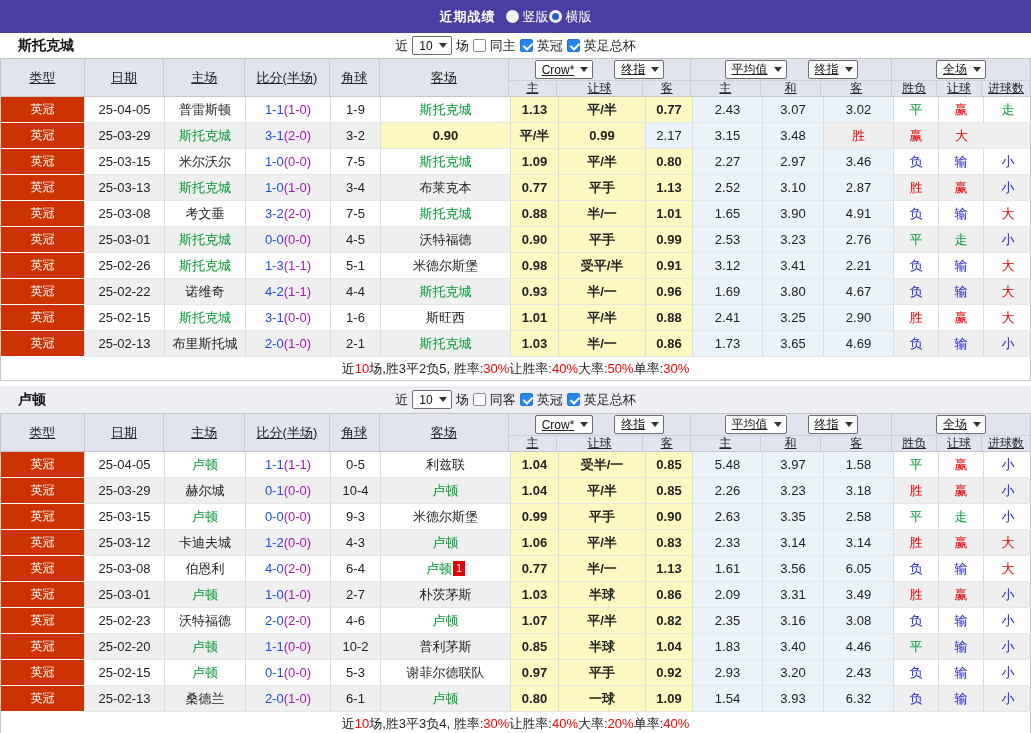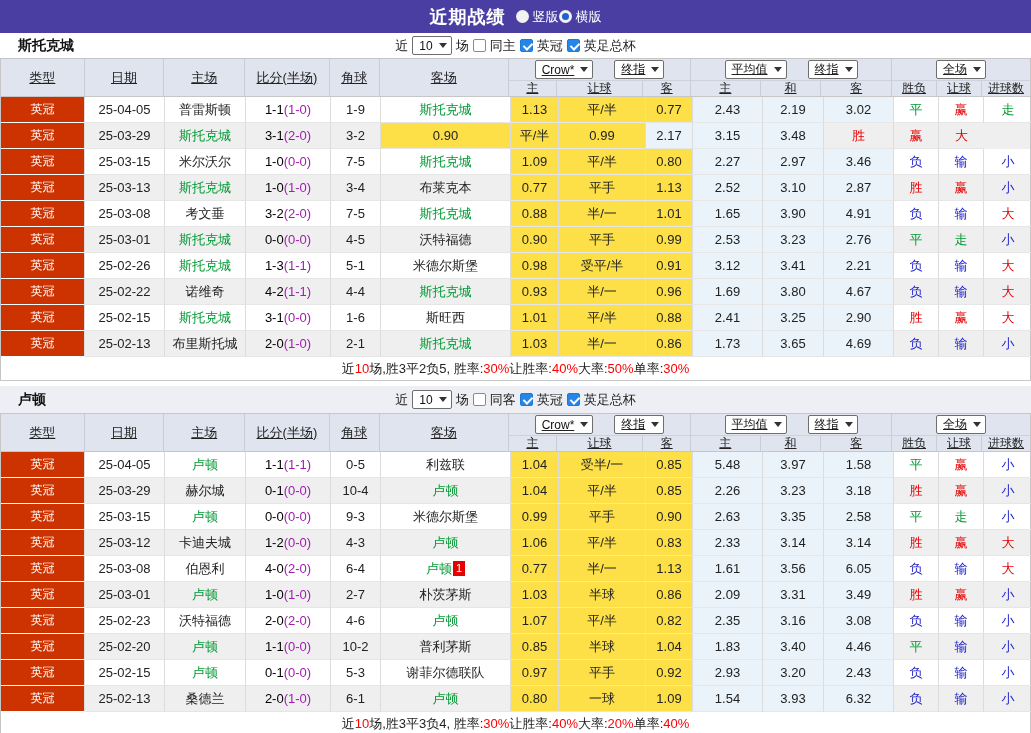--- a/index.html
+++ b/index.html
@@ -3,21 +3,21 @@
 <meta charset="utf-8">
 <style>
   * { margin:0; padding:0; box-sizing:border-box; }
   html,body { background:#fff; }
   body { font-family:"Liberation Sans","DejaVu Sans",sans-serif; color:#222; }
   .page { width:1031px; height:733px; overflow:hidden; background:#fff;
           --cols:84px 80px 81px 85px 50px 130px 48px 87px 47px 70px 61px 70px 45px 45px 48px; }
 
   
   .titlebar { height:33px; background:#4b3ea3; display:flex; align-items:center; justify-content:center; gap:10px; }
-  .titlebar .title { color:#fff; font-weight:bold; font-size:18px; letter-spacing:1px; }
+  .titlebar .title { color:#fff; font-weight:bold; font-size:13px; letter-spacing:1px; }
   .radio-group { display:flex; align-items:flex-start; }
   .radio-opt { display:flex; align-items:center; gap:4px; color:#fff; font-size:13px; cursor:pointer; }
   .radio { width:13px; height:13px; border-radius:50%; background:#f2f2f2; display:inline-flex; align-items:center; justify-content:center; }
   .radio.on::after { content:""; width:7px; height:7px; border-radius:50%; background:#1e62d0; }
 
   
   .filter-row { position:relative; height:25px; display:flex; align-items:center; justify-content:center; font-size:13px; }
   .filter-row.second { height:27px; margin-top:5px; background:#edeff4; }
   .team-name { position:absolute; left:18px; font-weight:bold; font-size:14px; color:#111; }
   .filter-controls { display:flex; align-items:center; gap:4px; }
@@ -42,24 +42,24 @@
   .hbot { display:flex; height:15px; font-size:12px; }
   .hsub { display:flex; align-items:center; justify-content:center; border-right:1px solid #c9cdd8; }
   .hsub:last-child { border-right:none; }
   .s6{width:48px}.s7{width:87px}.s8{width:47px}.s9{width:70px}.s10{width:61px}.s11{width:70px}.s12{width:45px}.s13{width:45px}.s14{width:48px}
 
   .trow { display:grid; grid-template-columns:var(--cols); height:26px; background:#fff; font-size:13px; }
   .trow.even { background:#efefef; }
   .cell { display:flex; align-items:center; justify-content:center; border-right:1px solid #dcdcdc; border-bottom:1px solid #e6e6e6; overflow:hidden; white-space:nowrap; }
   .cell:last-child { border-right:none; }
   .cell.league { background:#cc3300; color:#fff; font-size:12px; border-bottom:1px solid #fff; }
-  .cell.cream { background:#fde047; }
+  .cell.cream { background:#fef9c3;font-weight:bold; }
   .cell.lblue { background:#e9f3f9; }
   .cell.team { color:#009933; cursor:pointer; }
-  .score { color:#000000; }
+  .score { color:#1d4ed8; }
   .half { color:#a21caf; }
   .c-red { color:#e60000; font-weight:bold; }
   .c-green { color:#009933; font-weight:bold; }
   .c-blue { color:#2222cc; font-weight:bold; }
   .cell.res { font-weight:normal; }
   .card { display:inline-block; background:#e60000; color:#fff; font-size:11px; line-height:15px; width:12px; height:15px; text-align:center; margin-left:1px; }
 
   .tsummary { height:23px; display:flex; align-items:center; justify-content:center; font-size:13px; background:#fff; color:#222; }
   .tsummary .red { color:#ff0000; }
 </style>
@@ -165,21 +165,21 @@
             <div class="cell">
               <span class="score">1-1</span>
               <span class="half">(1-0)</span>
             </div>
             <div class="cell">1-9</div>
             <div class="cell team">斯托克城</div>
             <div class="cell cream">1.13</div>
             <div class="cell cream">平/半</div>
             <div class="cell cream">0.77</div>
             <div class="cell lblue">2.43</div>
-            <div class="cell lblue">2.19</div>
+            <div class="cell lblue">3.07</div>
             <div class="cell lblue">3.02</div>
             <div class="cell res c-green">平</div>
             <div class="cell res c-red">赢</div>
             <div class="cell res c-green">走</div>
           </div>
           <div class="trow even">
             <div class="cell league">英冠</div>
             <div class="cell">25-03-29</div>
             <div class="cell team">斯托克城</div>
             <div class="cell">

